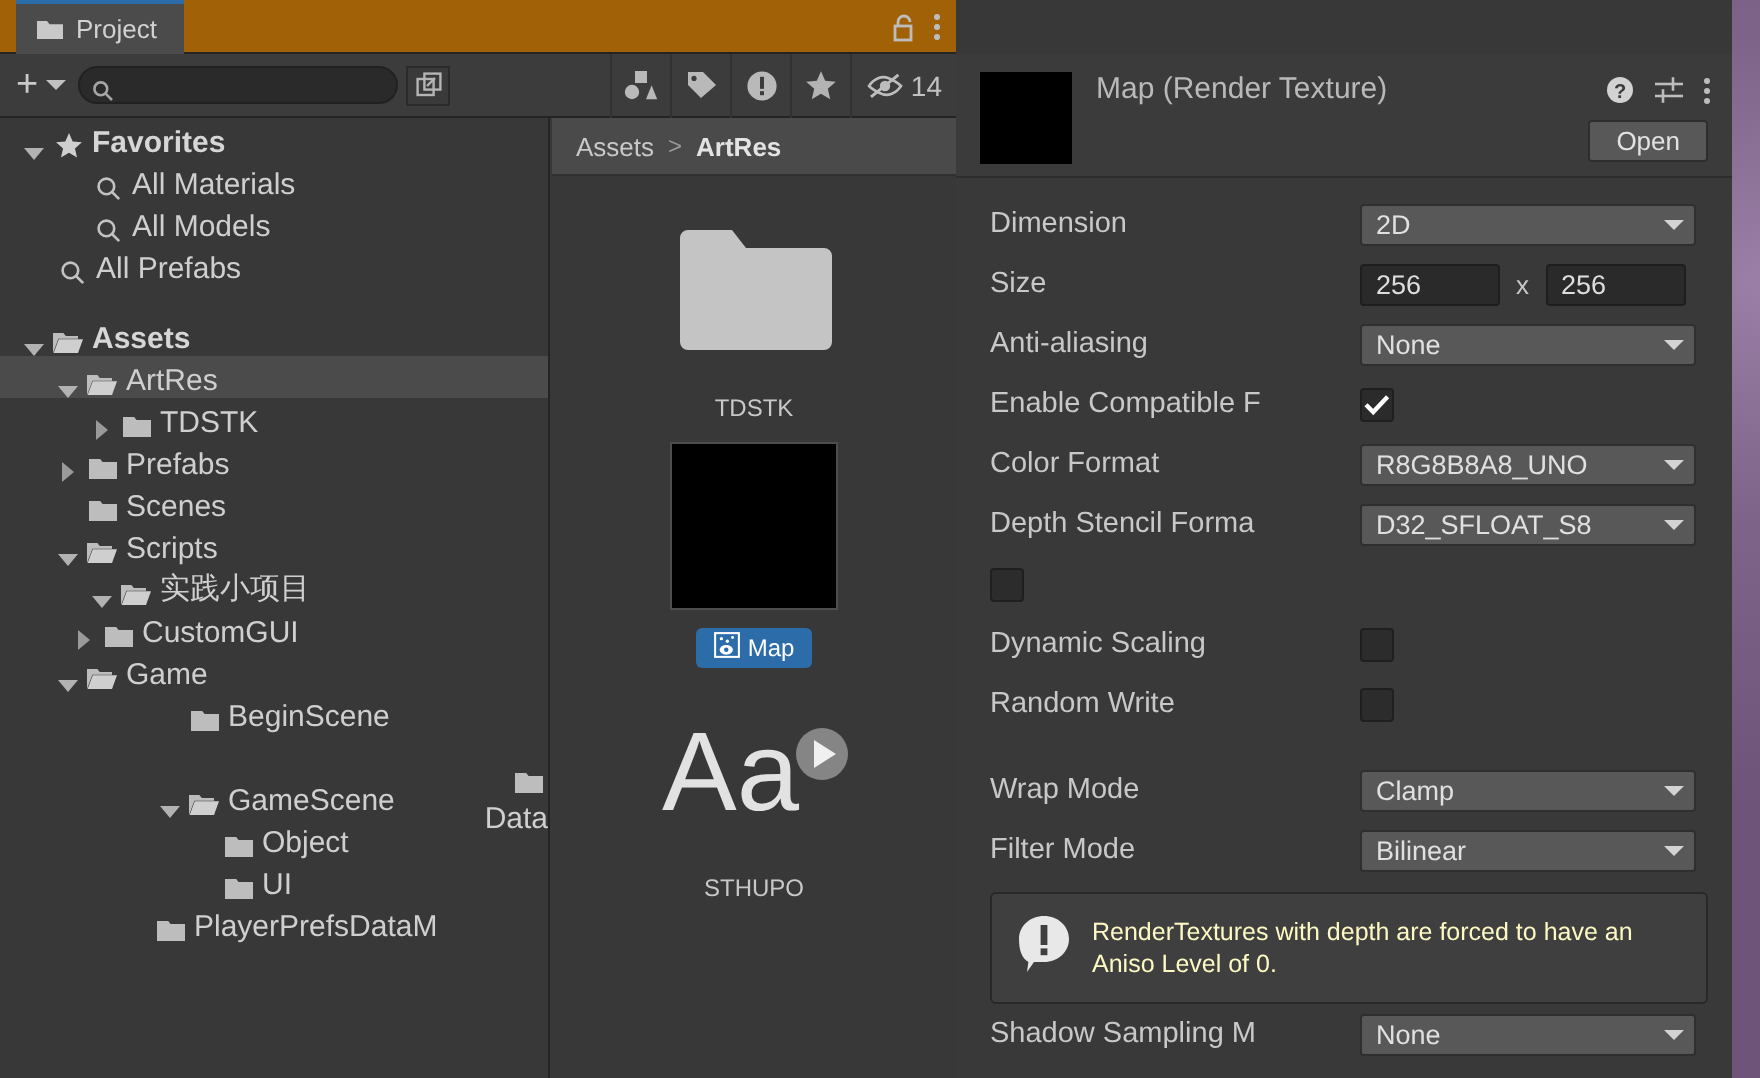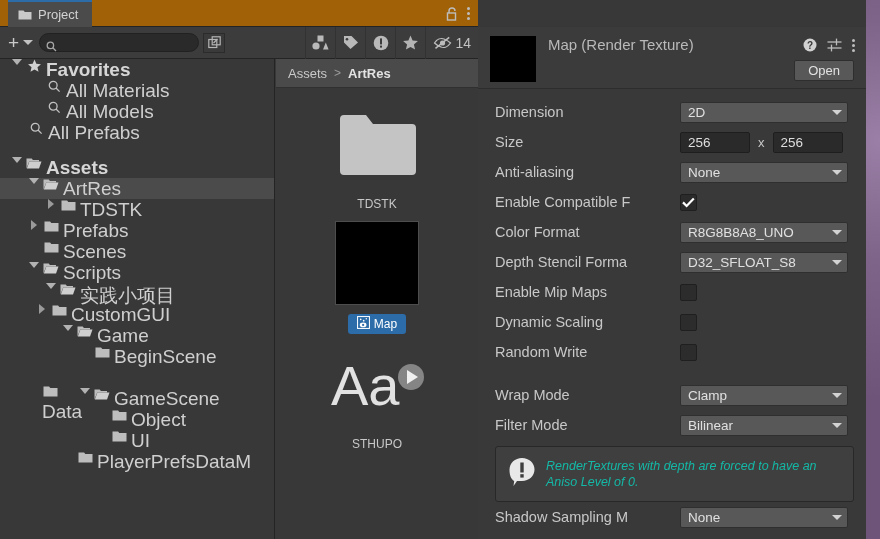--- a/index.html
+++ b/index.html
@@ -99,22 +99,22 @@
   }
 
   
   .tree-panel {
     position: absolute; left: 0; top: 59px; width: 275px; height: 480px;
     background: #383838;
     border-right: 1px solid #242424;
     overflow: hidden;
   }
   .tree-row {
-    height: 21px; display: flex; align-items: flex-start;
-    color: #cfcfcf; font-size: 19px; white-space: nowrap; cursor: pointer;
+    height: 21px; display: flex; align-items: flex-end;
+    color: #cfcfcf; font-size: 15px; white-space: nowrap; cursor: pointer;
     position: relative;
   }
   .tree-row.selected { background: #4b4b4b; }
   .tree-row .twisty {
     width: 14px; display: flex; align-items: center; justify-content: center;
     flex: 0 0 14px;
   }
   .tri-down {
     width: 0; height: 0;
     border-left: 5px solid transparent; border-right: 5px solid transparent;
@@ -221,21 +221,21 @@
     background: #2c2c2c; border: 1px solid #1f1f1f; border-radius: 2px;
     display: flex; align-items: center; justify-content: center; cursor: pointer;
   }
   .checkbox.checked { background: #2b2b2b; }
   .gap-row { height: 13px; }
   .helpbox {
     margin: 6px 12px 0 17px; height: 56px;
     background: #3f3f3f; border: 1px solid #282828; border-radius: 3px;
     display: flex; align-items: center; gap: 10px; padding: 0 12px;
   }
-  .helpbox-text { color: #14b8a6; font-size: 12.5px; line-height: 16px; font-style: italic; }
+  .helpbox-text { color: #fef9c3; font-size: 12.5px; line-height: 16px; }
 </style>
 </head>
 <body>
 
 <div id="root">
   <div class="desktop-bg"></div>
 
   <div class="editor">
 
     <div class="tabbar left">
@@ -452,21 +452,21 @@
             <span class="twisty">
               <span class="tri-right"></span>
             </span>
             <span class="tree-ico">
               <svg width="15" height="13" viewBox="0 0 15 13">
                 <path d="M0.5 1.5h5.6l1.2 1.5H14.5v8.5H0.5z" fill="#bdbdbd"></path>
               </svg>
             </span>
             <span class="tree-label">CustomGUI</span>
           </div>
-          <div class="tree-row" style="padding-left: 61px;">
+          <div class="tree-row" style="padding-left: 27px;">
             <span class="twisty">
               <span class="tri-down"></span>
             </span>
             <span class="tree-ico">
               <svg width="16" height="13" viewBox="0 0 16 13">
                 <path d="M0.5 1.5h5.2l1.2 1.5H13v1.4H3.2L0.5 11.5z" fill="#bdbdbd"></path>
                 <path d="M3.4 4.6H15.5L13 11.5H0.8z" fill="#cfcfcf"></path>
               </svg>
             </span>
             <span class="tree-label">Game</span>
@@ -648,21 +648,20 @@
               </div>
             </div>
             <div class="prop-row">
               <div class="prop-label">Depth Stencil Forma</div>
               <div class="dropdown">
                 <span class="dd-text">D32_SFLOAT_S8</span>
                 <span class="dd-arrow"></span>
               </div>
             </div>
             <div class="prop-row">
-              <div class="prop-label">Enable Mip Maps</div>
               <div class="checkbox"></div>
             </div>
             <div class="prop-row">
               <div class="prop-label">Dynamic Scaling</div>
               <div class="checkbox"></div>
             </div>
             <div class="prop-row">
               <div class="prop-label">Random Write</div>
               <div class="checkbox"></div>
             </div>

